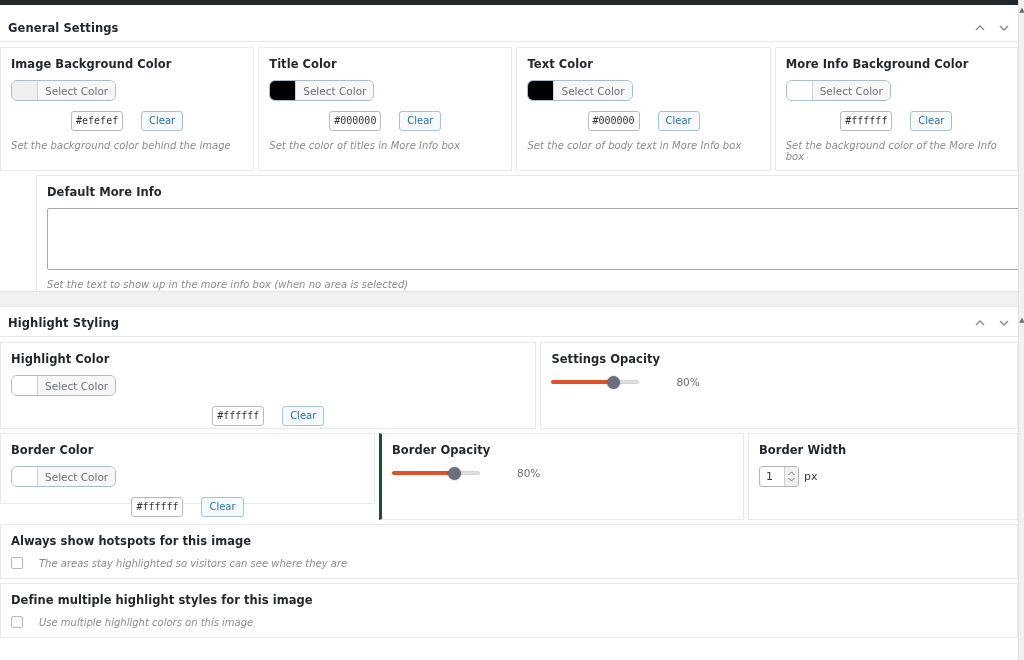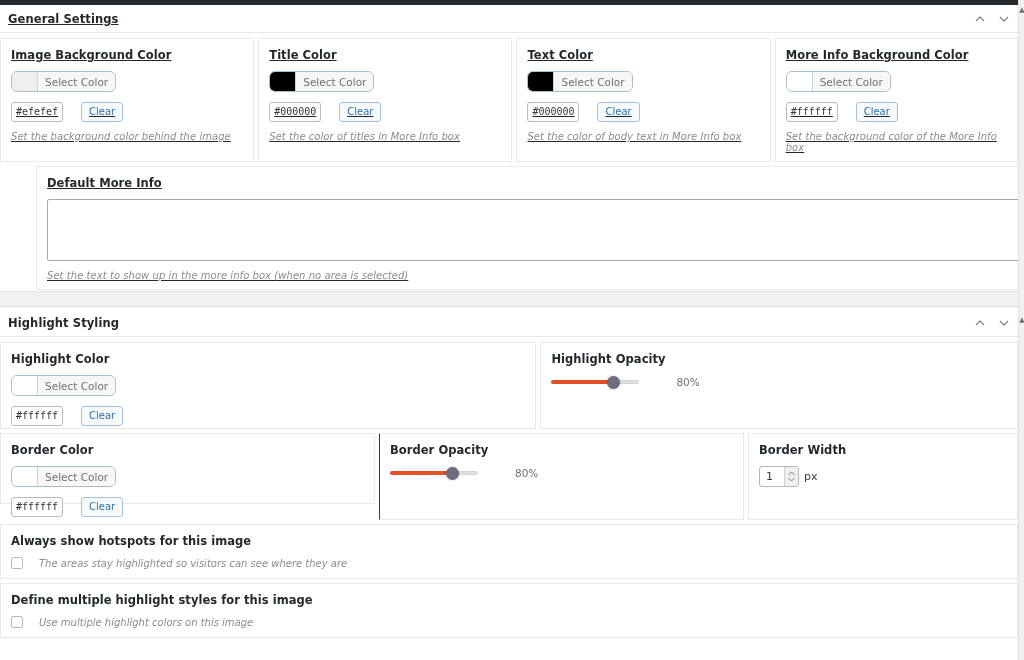--- a/index.html
+++ b/index.html
@@ -148,20 +148,21 @@
     color: #6d7278;
     background: #f7f7f7;
     white-space: nowrap;
   }
 
   .hex-row {
     display: flex;
     align-items: center;
     gap: 18px;
     margin-top: 8px;
+    justify-content: center;
   }
   .hex-input {
     width: 52px;
     height: 20px;
     border: 1px solid #b9b9b9;
     border-radius: 3px;
     background: #ffffff;
     font-family: "DejaVu Sans Mono", "Liberation Mono", monospace;
     font-size: 10px;
     color: #32373c;
@@ -333,21 +334,21 @@
     color: #8b8b8b;
   }
 </style>
 </head>
 <body>
 
 <div class="page">
 
   <div class="topbar"></div>
 
-  <div class="section" style="top:5px;text-decoration:underline;">
+  <div class="section" style="top:14px;">
 
     <div class="section-header">
       <span class="section-title">General Settings</span>
       <div class="section-tools">
         <span class="chev">
           <svg width="12" height="12" viewBox="0 0 12 12">
               <path d="M2 8 L6 4 L10 8" fill="none" stroke="#8a8a8a" stroke-width="1.4"></path>
             </svg>
         </span>
         <span class="chev">
@@ -455,21 +456,21 @@
           <span class="swatch" style="background:#ffffff;"></span>
           <span class="color-btn-label">Select Color</span>
         </div>
         <div class="hex-row">
           <div class="hex-input">#ffffff</div>
           <div class="clear-btn">Clear</div>
         </div>
       </div>
 
       <div class="card" style="width:502px; height:87px; margin-left:4px; border-left:1px solid #e9e9e9;">
-        <div class="field-label">Highlight Opacity</div>
+        <div class="field-label">Settings Opacity</div>
         <div class="slider-wrap">
           <div class="slider">
             <div class="slider-track"></div>
             <div class="slider-fill" style="width:62px; background:#e34f26;"></div>
             <div class="slider-thumb" style="left:56px; background:#6d6d80;"></div>
           </div>
           <span class="slider-value">80%</span>
         </div>
       </div>
 
@@ -482,21 +483,21 @@
         <div class="color-btn">
           <span class="swatch" style="background:#ffffff;"></span>
           <span class="color-btn-label">Select Color</span>
         </div>
         <div class="hex-row">
           <div class="hex-input">#ffffff</div>
           <div class="clear-btn">Clear</div>
         </div>
       </div>
 
-      <div class="card" style="width:365px; height:87px; margin-left:4px; border-left:1px solid #14532d;">
+      <div class="card" style="width:365px; height:87px; margin-left:4px; border-left:3px solid #14532d;">
         <div class="field-label">Border Opacity</div>
         <div class="slider-wrap">
           <div class="slider">
             <div class="slider-track"></div>
             <div class="slider-fill" style="width:62px; background:#e34f26;"></div>
             <div class="slider-thumb" style="left:56px; background:#6d6d80;"></div>
           </div>
           <span class="slider-value">80%</span>
         </div>
       </div>

